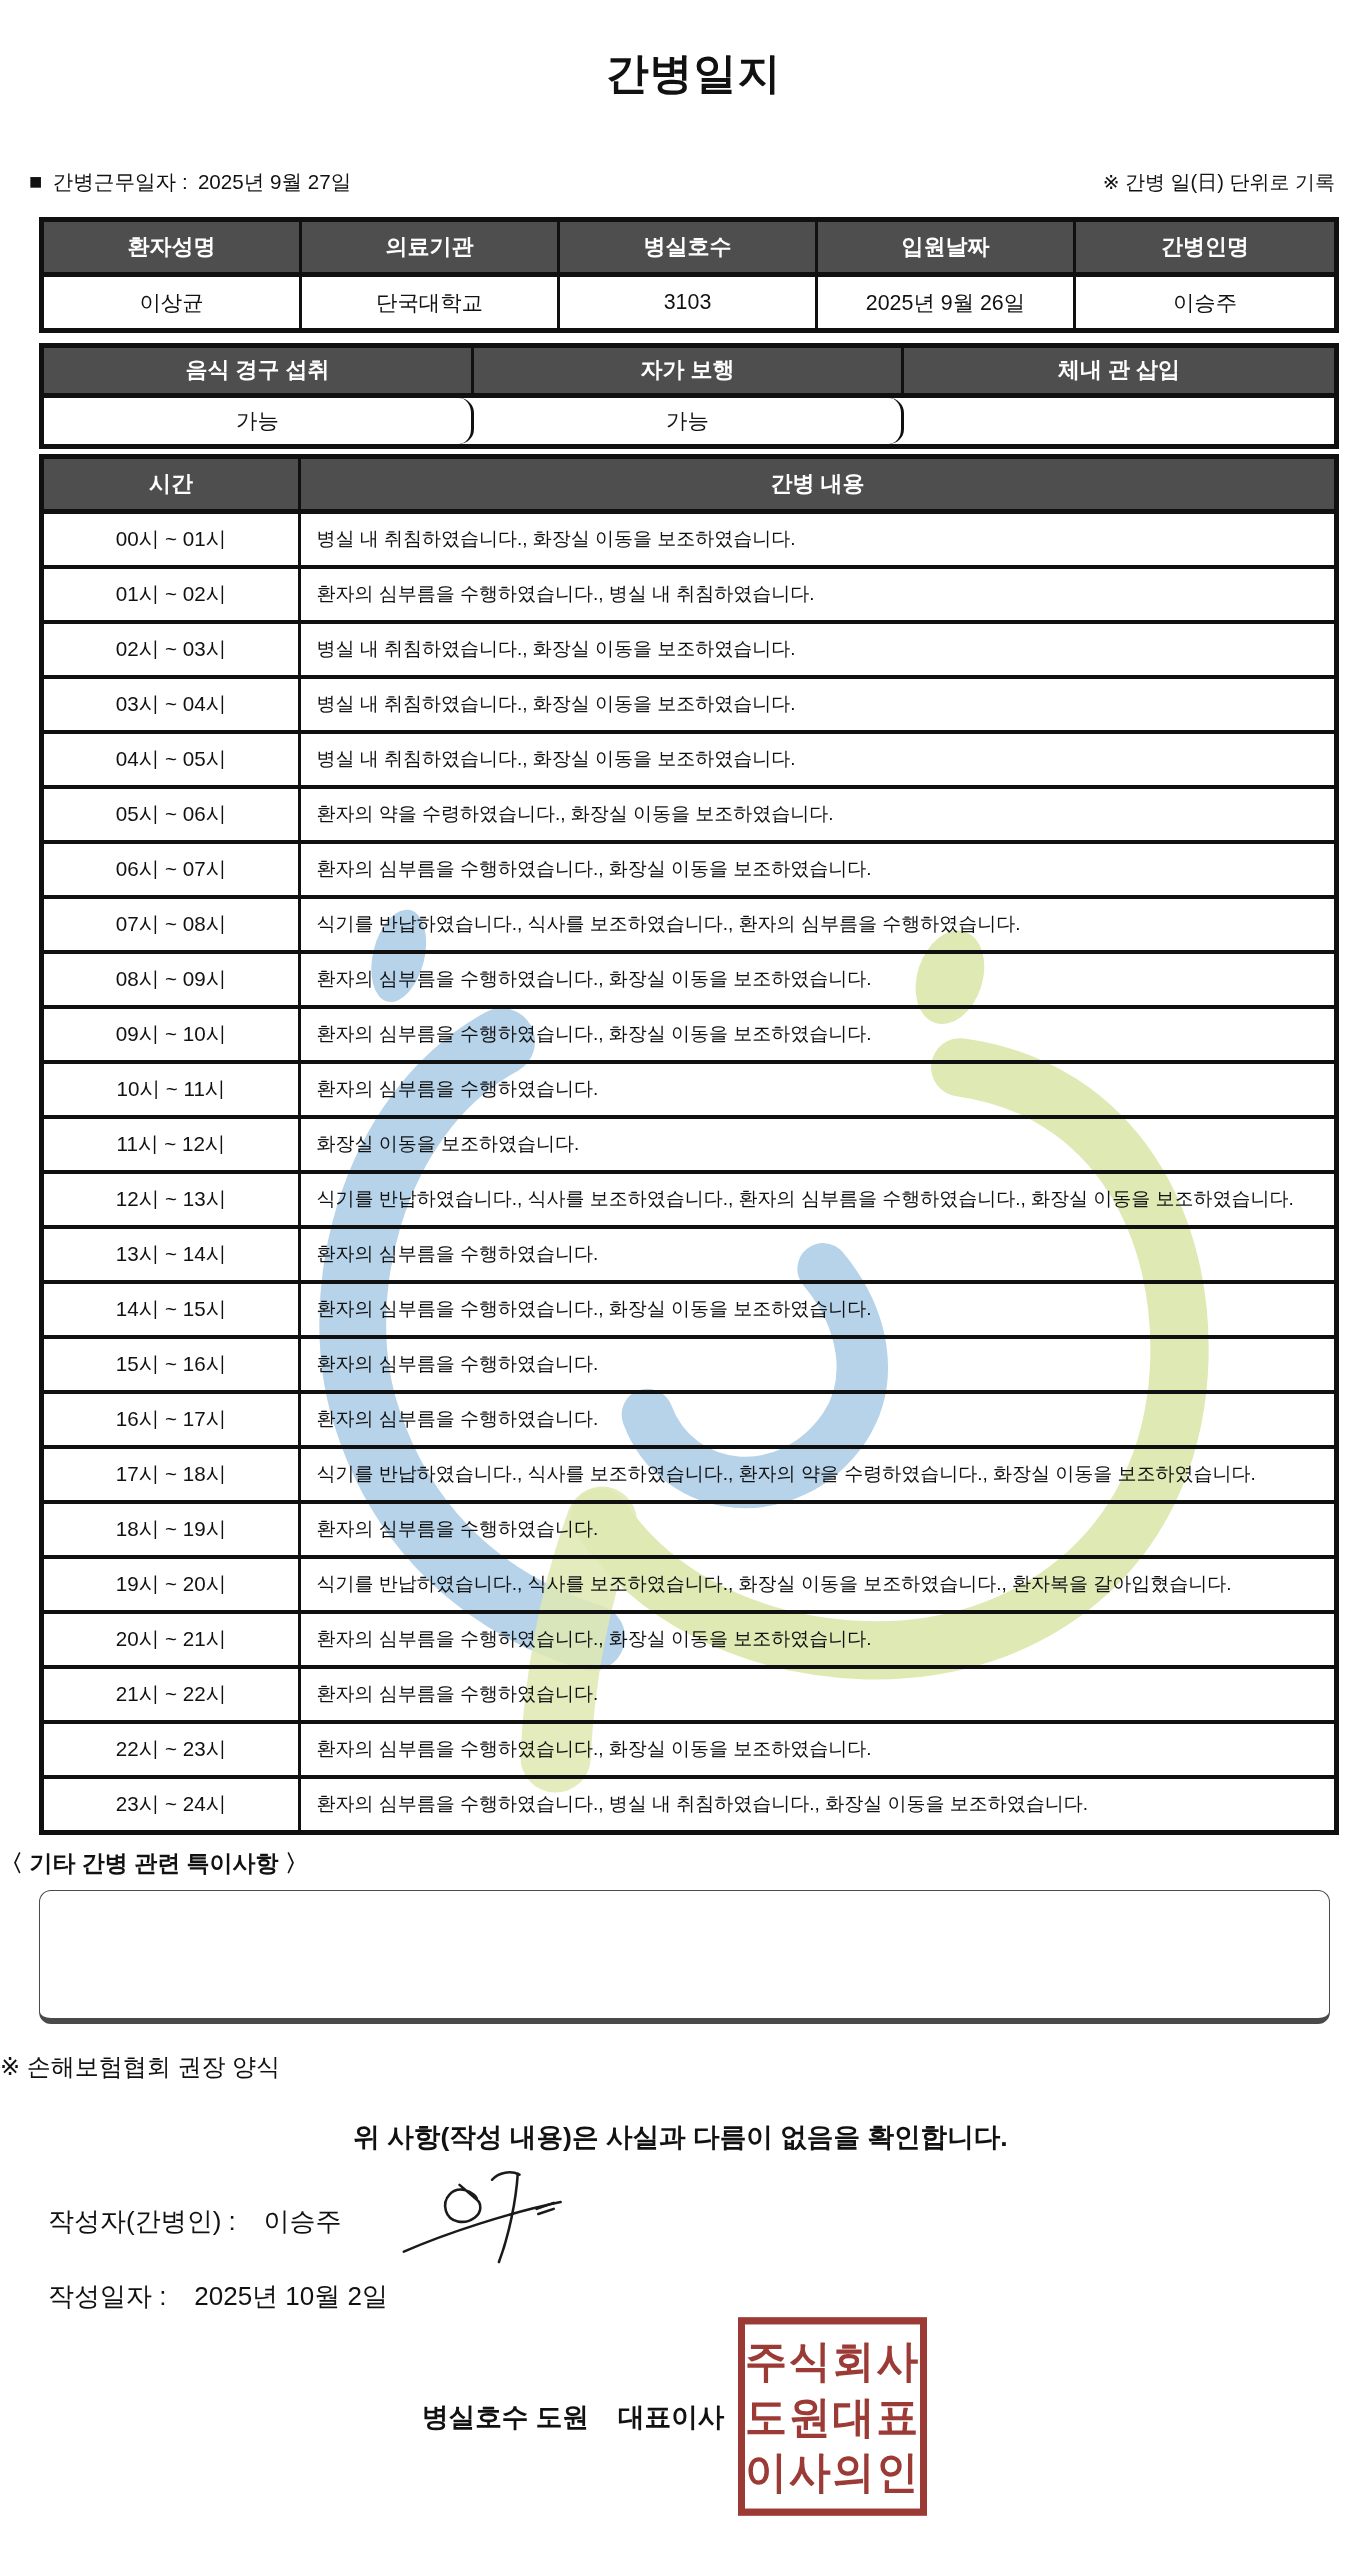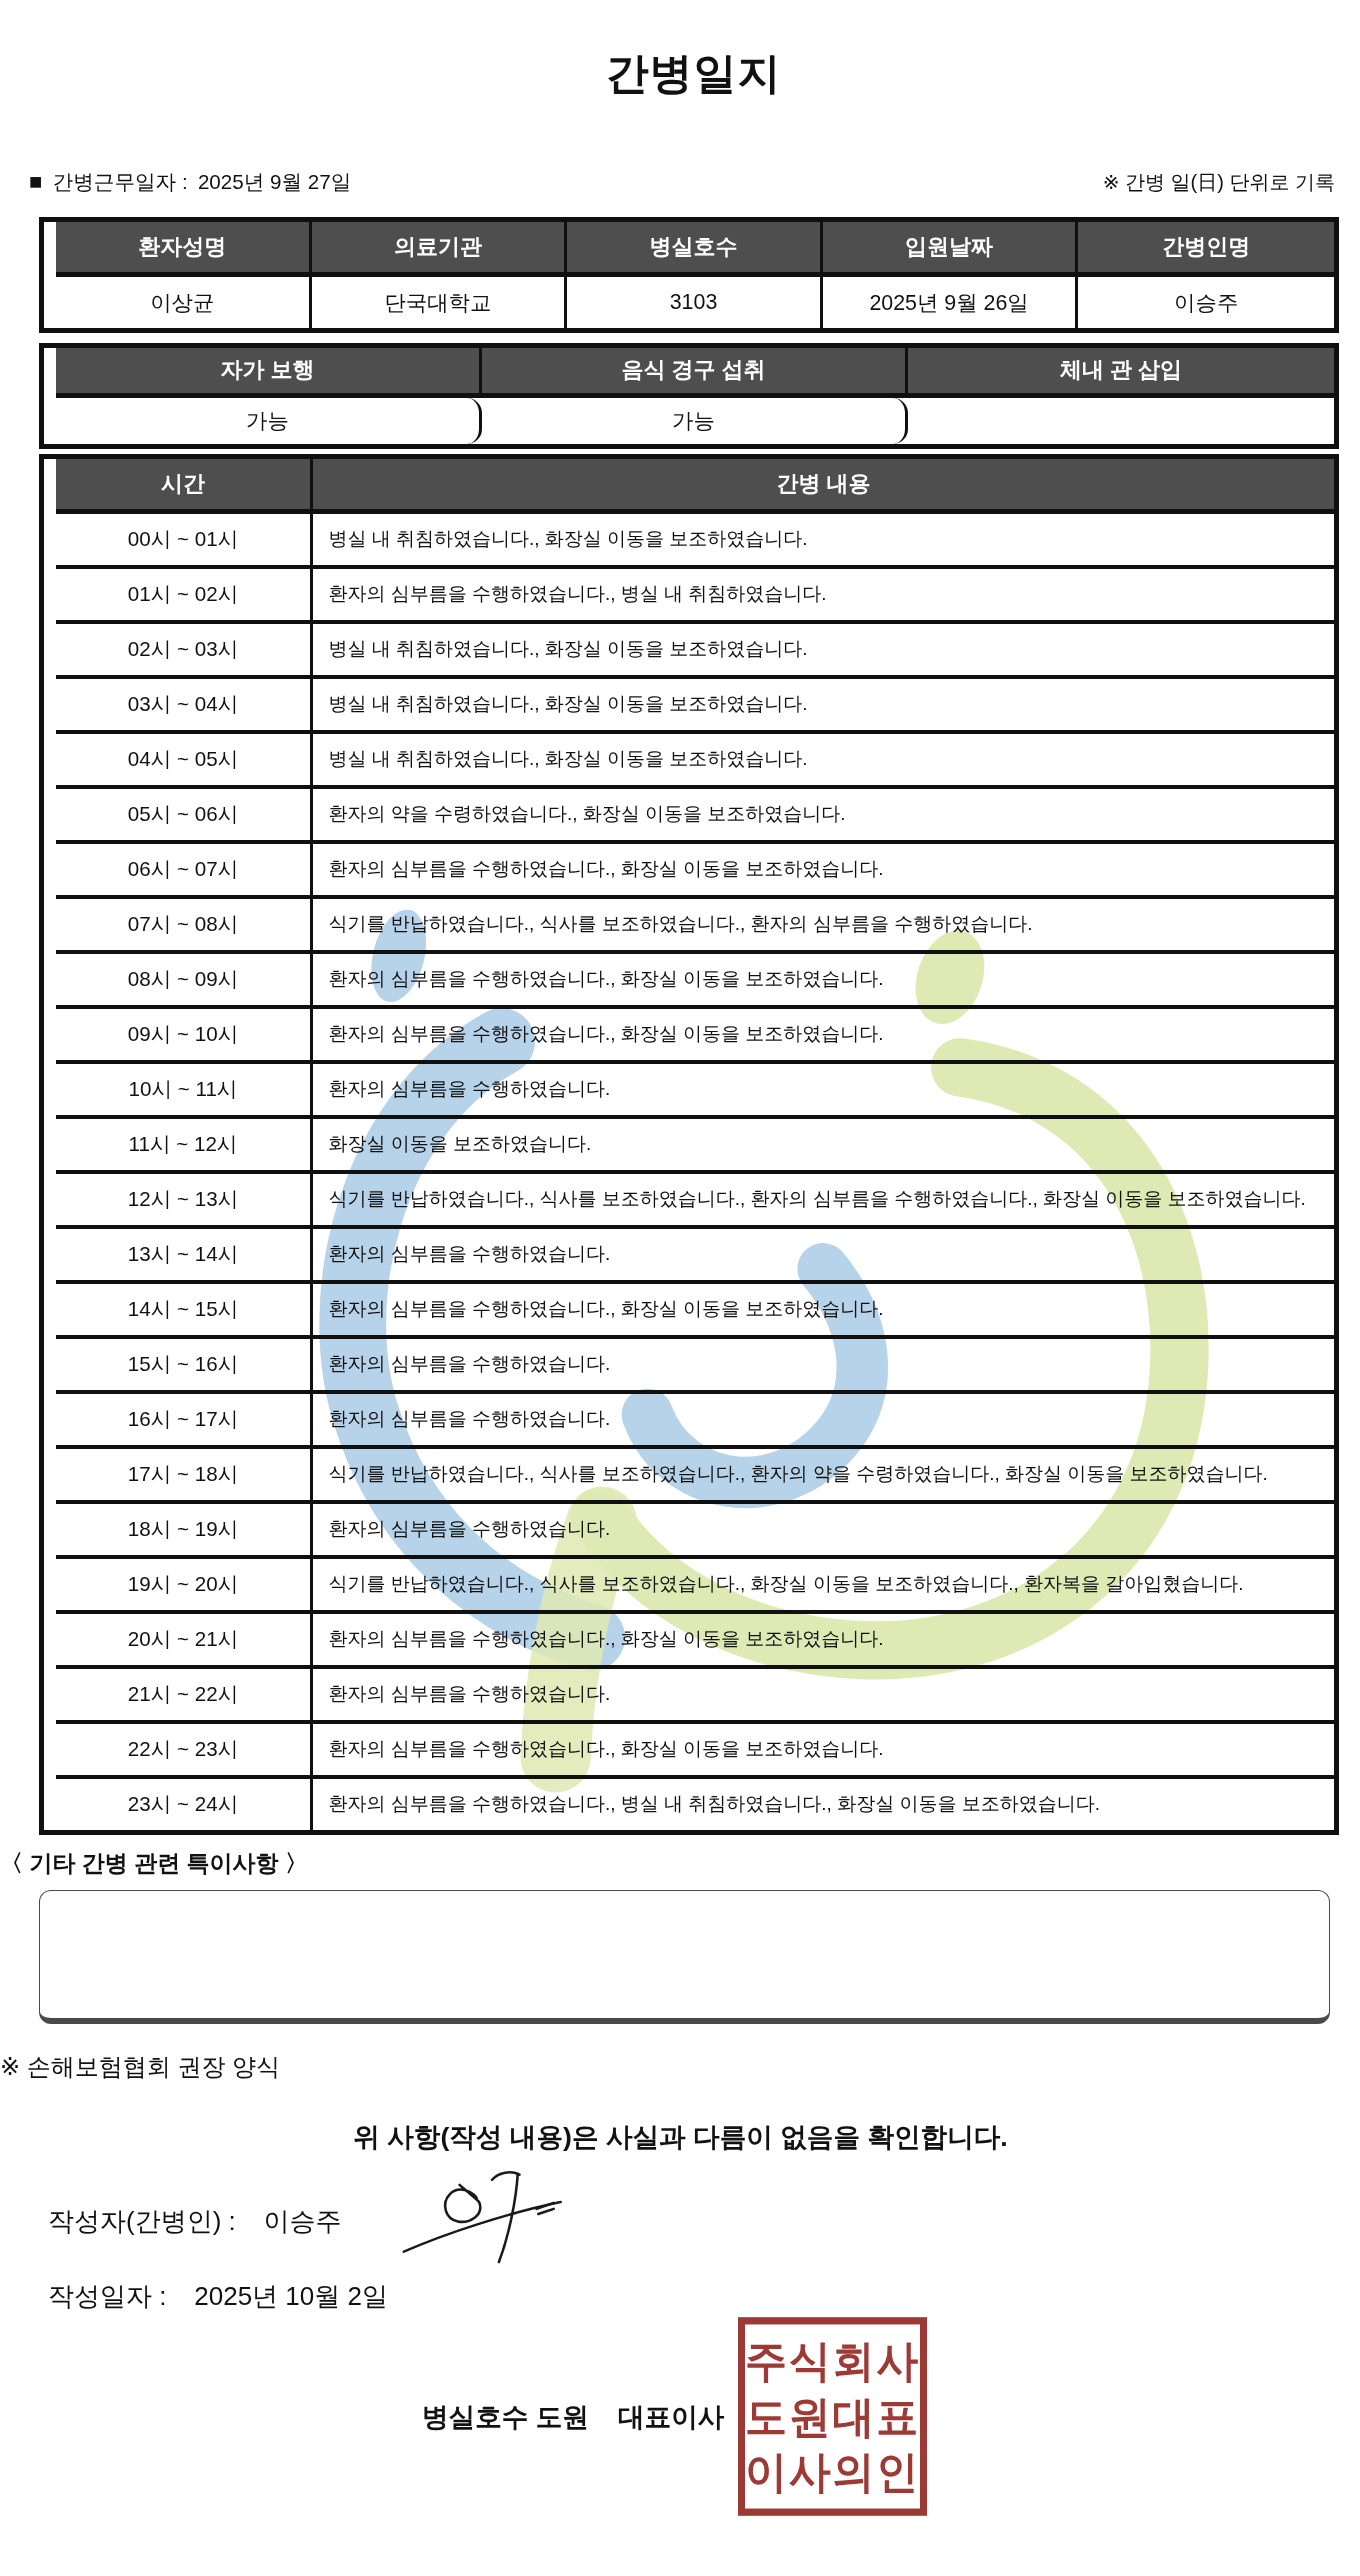--- a/index.html
+++ b/index.html
@@ -8,21 +8,21 @@
   .watermark{position:absolute;left:283px;top:883px;width:943px;height:943px;z-index:0;pointer-events:none;}
   .content{position:relative;z-index:1;}
 
   .title{padding-top:48px;text-align:center;font-size:43px;font-weight:bold;line-height:50px;letter-spacing:0.9px;padding-left:26px;}
 
   .meta{display:flex;justify-content:space-between;align-items:flex-end;margin:70px 26px 0 29px;font-size:20.6px;}
   .meta-left{display:flex;align-items:center;gap:10.3px;}
   .bullet{display:inline-block;font-size:22px;line-height:22px;}
   .meta-right{font-size:20px;}
 
-  .tbl{margin:0 22px 0 39px;border:5.1px solid #101010;padding-left:12px;}
+  .tbl{margin:0 22px 0 39px;border:5.1px solid #101010;}
   .t1{margin-top:20.6px;}
   .t2{margin-top:10.3px;}
   .t3{margin-top:5.1px;}
   .grid5{display:grid;grid-template-columns:repeat(5,1fr);}
   .grid3{display:grid;grid-template-columns:repeat(3,1fr);}
   .gridlog{display:grid;grid-template-columns:257px 1fr;}
   .hcell{background:#4e4e4e;color:#fff;font-weight:bold;font-size:22px;display:flex;align-items:center;justify-content:center;height:50px;border-right:3.4px solid #101010;}
   .t2 .hcell{height:45px;}
   .vcell{display:flex;align-items:center;justify-content:center;font-size:21.4px;height:51px;border-right:3.4px solid #101010;background:transparent;}
   .t2 .vcell{height:46px;border-radius:15px;}
@@ -89,22 +89,22 @@
         <div class="vcell">이상균</div>
         <div class="vcell">단국대학교</div>
         <div class="vcell">3103</div>
         <div class="vcell">2025년 9월 26일</div>
         <div class="vcell last">이승주</div>
       </div>
     </div>
 
     <div class="tbl t2">
       <div class="grid3 hrow">
+        <div class="hcell">음식 경구 섭취</div>
         <div class="hcell">자가 보행</div>
-        <div class="hcell">음식 경구 섭취</div>
         <div class="hcell last">체내 관 삽입</div>
       </div>
       <div class="grid3">
         <div class="vcell">가능</div>
         <div class="vcell">가능</div>
         <div class="vcell last"></div>
       </div>
     </div>
 
     <div class="tbl t3">

